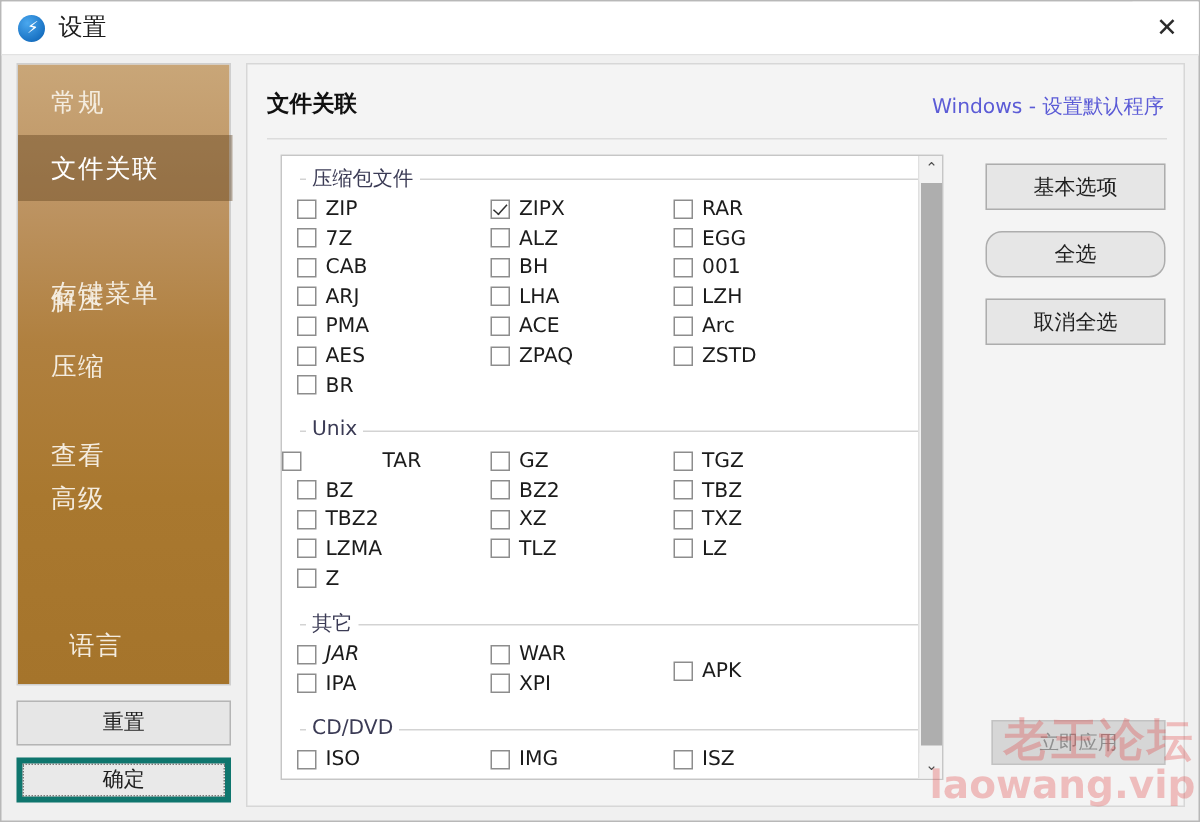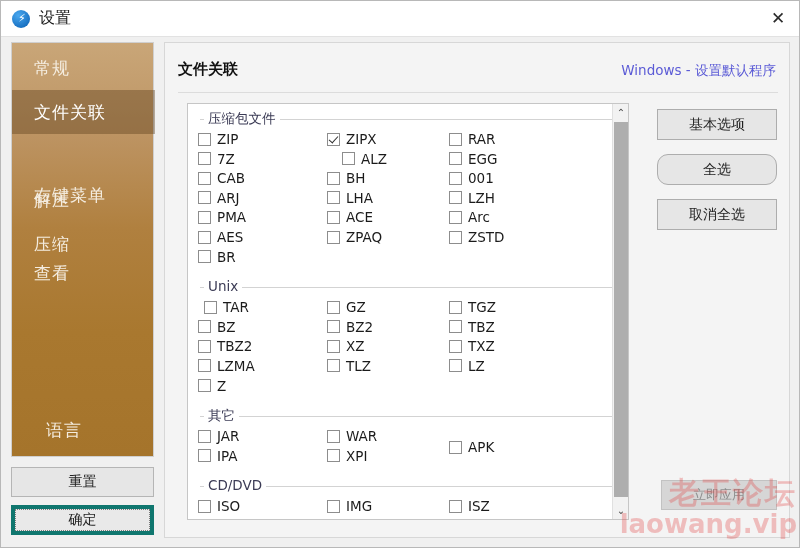--- a/index.html
+++ b/index.html
@@ -266,22 +266,25 @@
       </div>
       <div class="side-item" style="top: 91px; margin-top: 39px;">
         <span>右键菜单</span>
       </div>
       <div class="side-item" style="top: 135px;">
         <span>解压</span>
       </div>
       <div class="side-item" style="top: 179px;">
         <span>压缩</span>
       </div>
-      <div class="side-item" style="top: 208px;">
+      <div class="side-item" style="top: 238px;">
         <span>查看</span>
+      </div>
+      <div class="side-item" style="top: 267px;">
+        <span>高级</span>
       </div>
       <div id="sidebar-language">
         <span>语言</span>
       </div>
     </div>
   <div id="btn-reset" class="side-btn">
     <span>重置</span>
   </div>
   <div id="btn-ok" class="side-btn">
     <span class="inner">
@@ -324,21 +327,21 @@
               <span class="lbl">AES</span>
             </div>
             <div class="cb" style="left: 10px; top: 137.6px;">
               <span class="box"></span>
               <span class="lbl">BR</span>
             </div>
             <div class="cb" style="left: 139px; top: 20px;">
               <span class="box checked"></span>
               <span class="lbl">ZIPX</span>
             </div>
-            <div class="cb" style="left: 154px; top: 39.6px;">
+            <div class="cb" style="left: 139px; top: 39.6px;">
               <span class="box"></span>
               <span class="lbl">ALZ</span>
             </div>
             <div class="cb" style="left: 139px; top: 59.2px;">
               <span class="box"></span>
               <span class="lbl">BH</span>
             </div>
             <div class="cb" style="left: 139px; top: 78.8px;">
               <span class="box"></span>
               <span class="lbl">LHA</span>
@@ -372,21 +375,21 @@
               <span class="lbl">Arc</span>
             </div>
             <div class="cb" style="left: 261px; top: 118px;">
               <span class="box"></span>
               <span class="lbl">ZSTD</span>
             </div>
           </div>
           <div class="group" style="top: 174.2px; height: 124px;">
             <div class="group-line"></div>
             <div class="group-legend">Unix</div>
-            <div class="cb" style="left: 16px; top: 20px;">
+            <div class="cb" style="left: 0; top: 20px; gap: 48px;">
               <span class="box"></span>
               <span class="lbl">TAR</span>
             </div>
             <div class="cb" style="left: 10px; top: 39.6px;">
               <span class="box"></span>
               <span class="lbl">BZ</span>
             </div>
             <div class="cb" style="left: 10px; top: 59.2px;">
               <span class="box"></span>
               <span class="lbl">TBZ2</span>
@@ -428,21 +431,21 @@
               <span class="lbl">TXZ</span>
             </div>
             <div class="cb" style="left: 261px; top: 78.8px;">
               <span class="box"></span>
               <span class="lbl">LZ</span>
             </div>
           </div>
           <div class="group" style="top: 303.2px; height: 65.2px;">
             <div class="group-line"></div>
             <div class="group-legend">其它</div>
-            <div class="cb" style="left: 10px; top: 20px;">
+            <div class="cb" style="left: 10px; top: 20px; font-style: italic;">
               <span class="box"></span>
               <span class="lbl">JAR</span>
             </div>
             <div class="cb" style="left: 10px; top: 39.6px;">
               <span class="box"></span>
               <span class="lbl">IPA</span>
             </div>
             <div class="cb" style="left: 139px; top: 20px;">
               <span class="box"></span>
               <span class="lbl">WAR</span>

